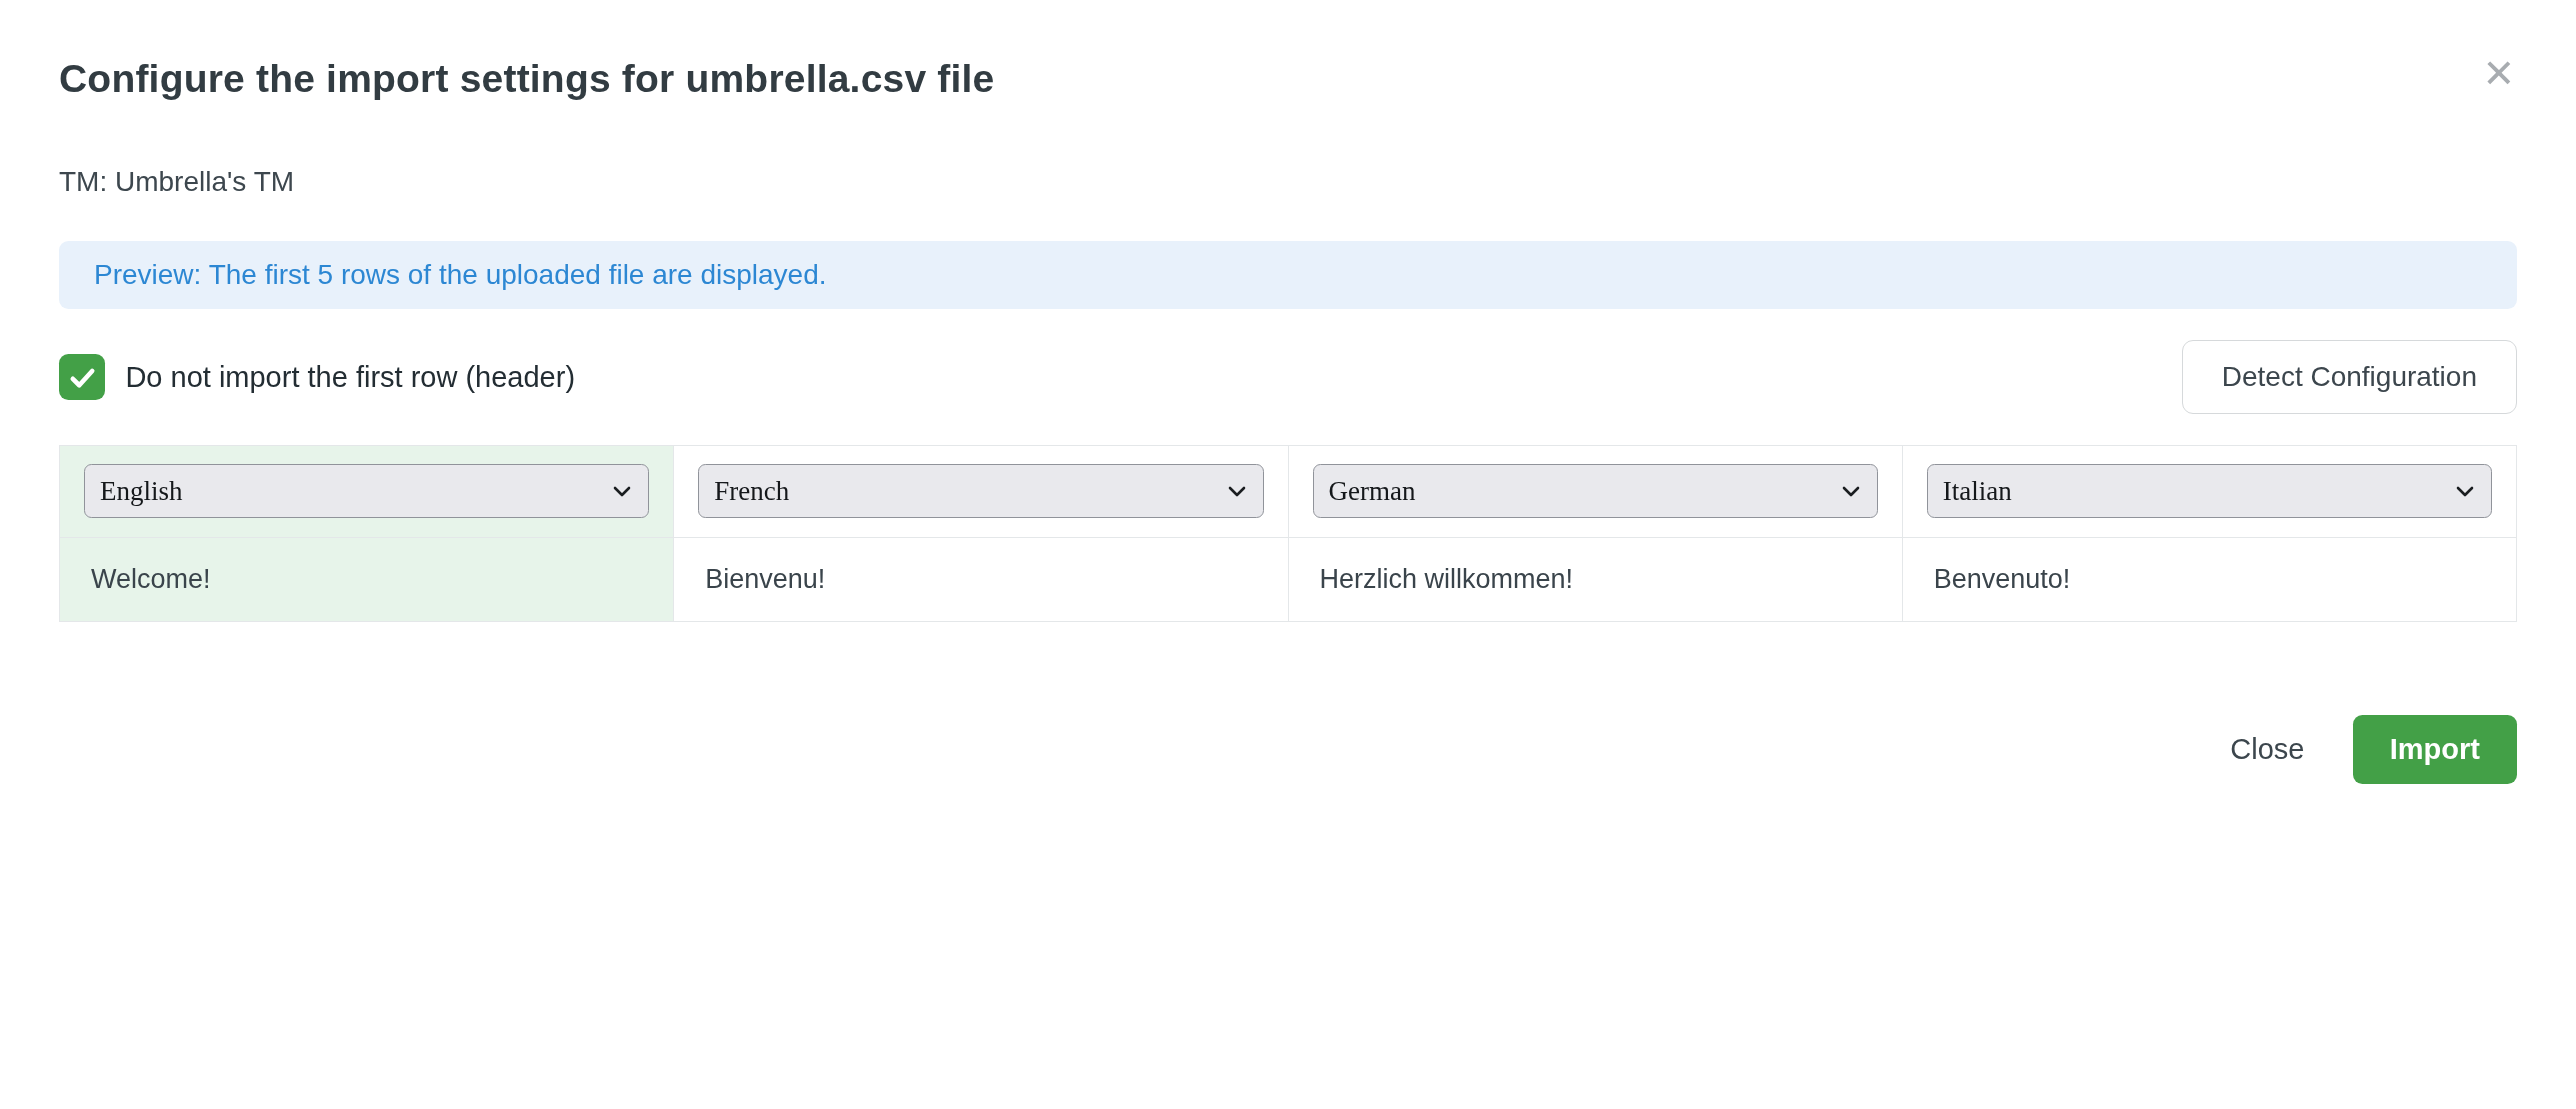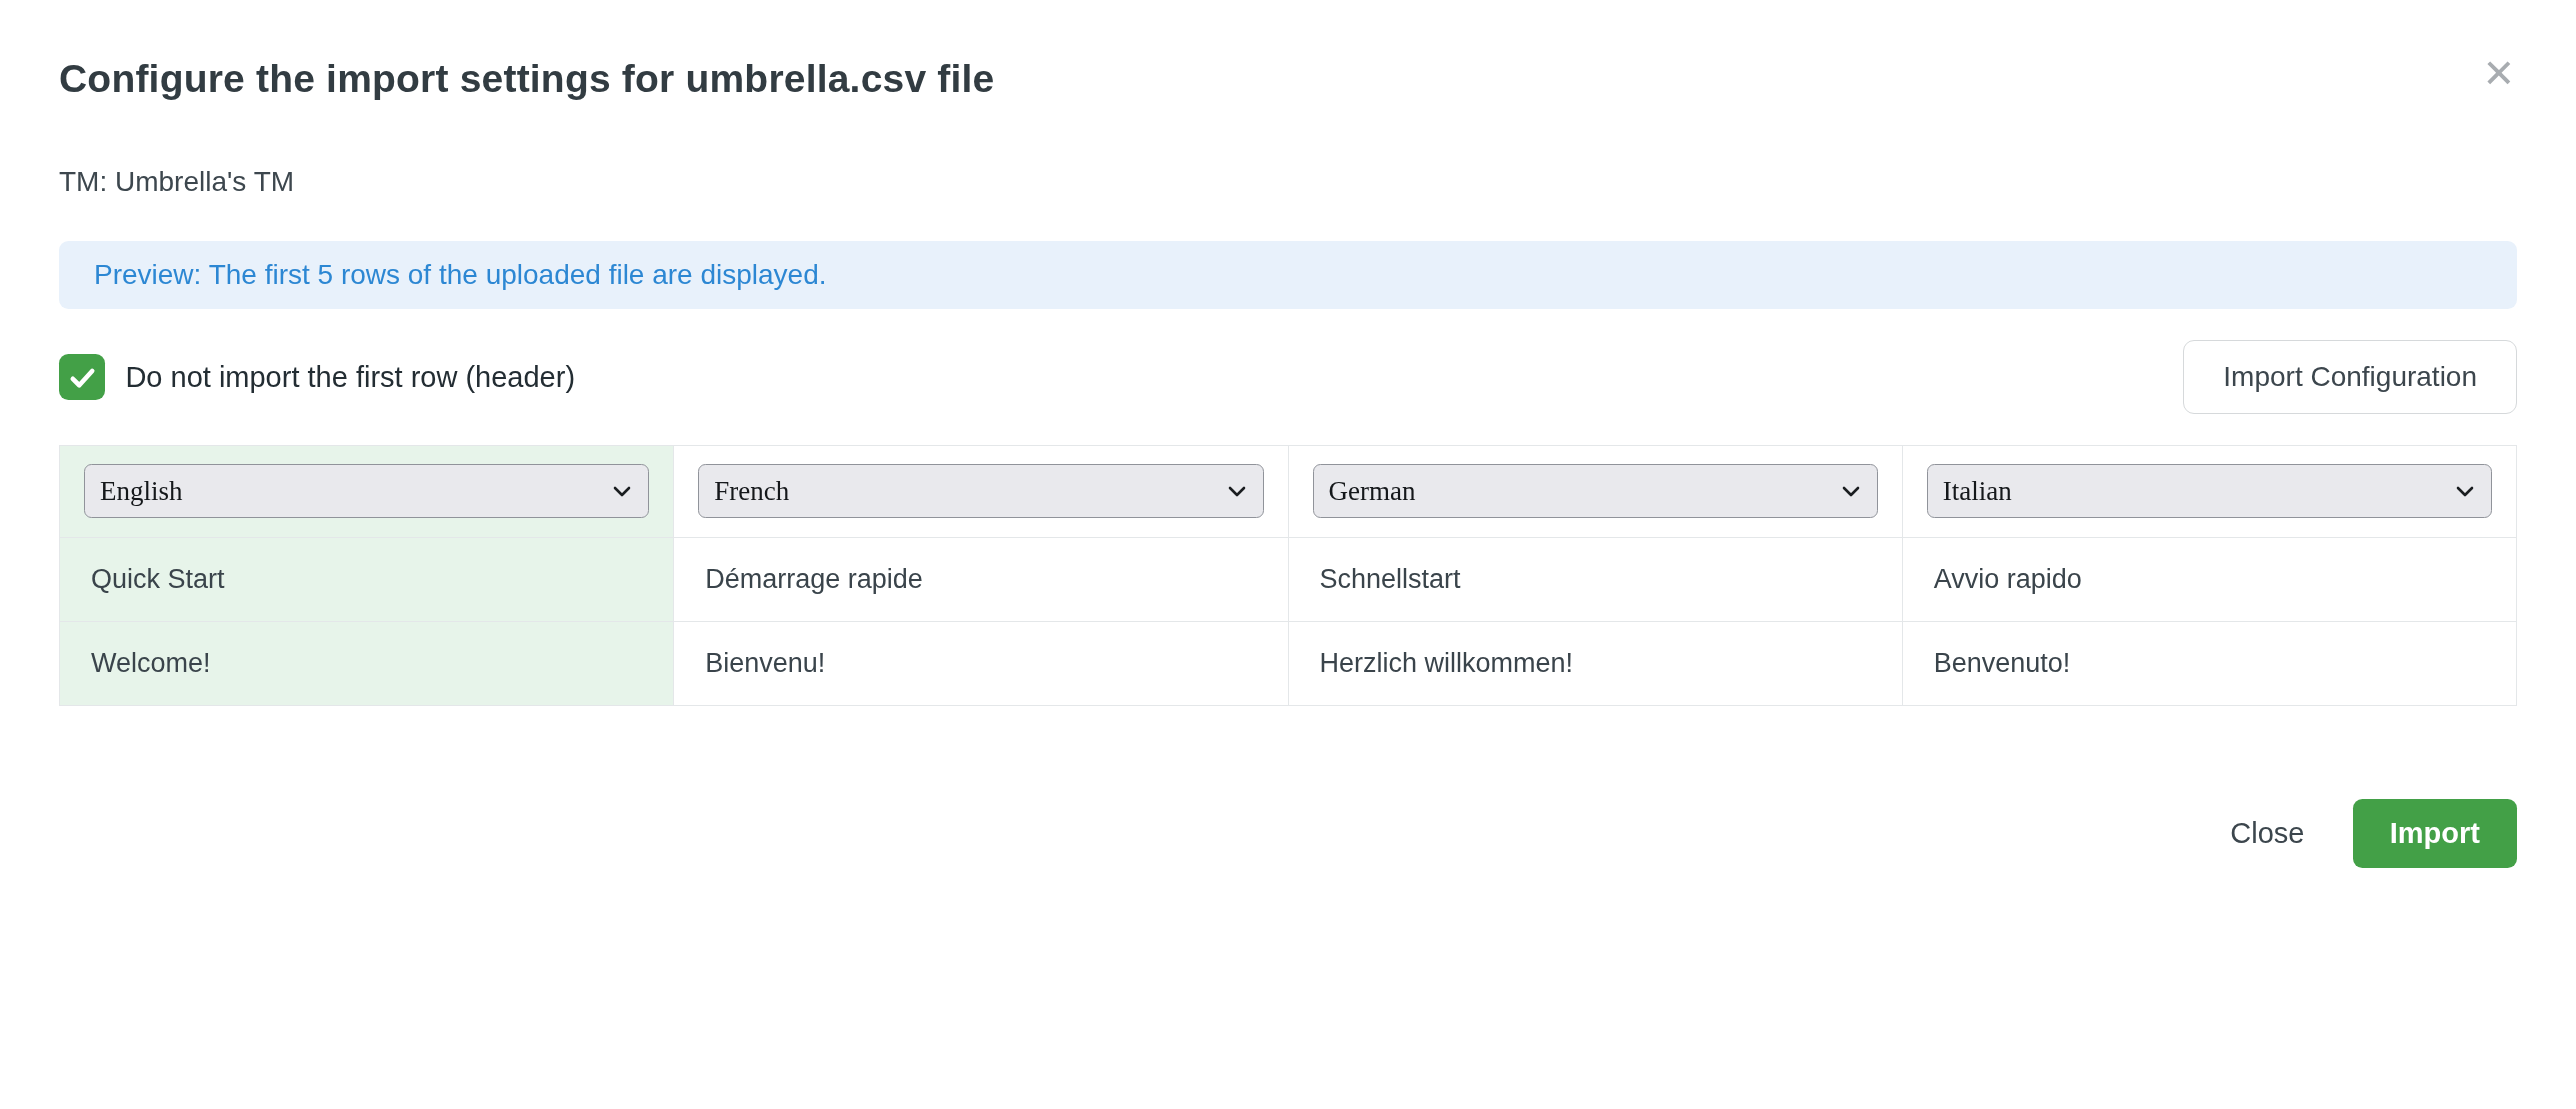--- a/index.html
+++ b/index.html
@@ -119,21 +119,21 @@
 
   <div class="options-row">
     <label class="checkbox-row">
       <span class="checkbox" id="header-checkbox">
         <svg viewBox="0 0 24 24" fill="none">
             <path d="M4.5 13l5 5L19.5 7" stroke="#ffffff" stroke-width="3.6" stroke-linecap="round" stroke-linejoin="round"></path>
           </svg>
       </span>
       <span class="checkbox-label">Do not import the first row (header)</span>
     </label>
-    <button class="detect-btn">Import Configuration</button>
+    <button class="detect-btn">Detect Configuration</button>
   </div>
 
   <table class="preview-table">
     <thead>
       <tr id="lang-header-row">
           <th class="first-col">
             <div class="select-wrap"><select class="lang-select"><option>English</option></select>
   <span class="chevron">
     <svg viewBox="0 0 24 24" fill="none">
                   <path d="M5 9l7 7 7-7" stroke="#1a1d20" stroke-width="2.6" stroke-linecap="round" stroke-linejoin="round"></path>
@@ -165,26 +165,20 @@
     <svg viewBox="0 0 24 24" fill="none">
                   <path d="M5 9l7 7 7-7" stroke="#1a1d20" stroke-width="2.6" stroke-linecap="round" stroke-linejoin="round"></path>
                 </svg>
   </span>
 </div>
           </th>
         </tr>
     </thead>
     <tbody id="preview-rows">
         <tr>
-          <td class="first-col">Quick Start</td>
-          <td>Démarrage rapide</td>
-          <td>Schnellstart</td>
-          <td>Avvio rapido</td>
-        </tr>
-        <tr>
           <td class="first-col">Welcome!</td>
           <td>Bienvenu!</td>
           <td>Herzlich willkommen!</td>
           <td>Benvenuto!</td>
         </tr>
       </tbody>
   </table>
 
   <div class="footer">
     <button class="close-btn">Close</button>

